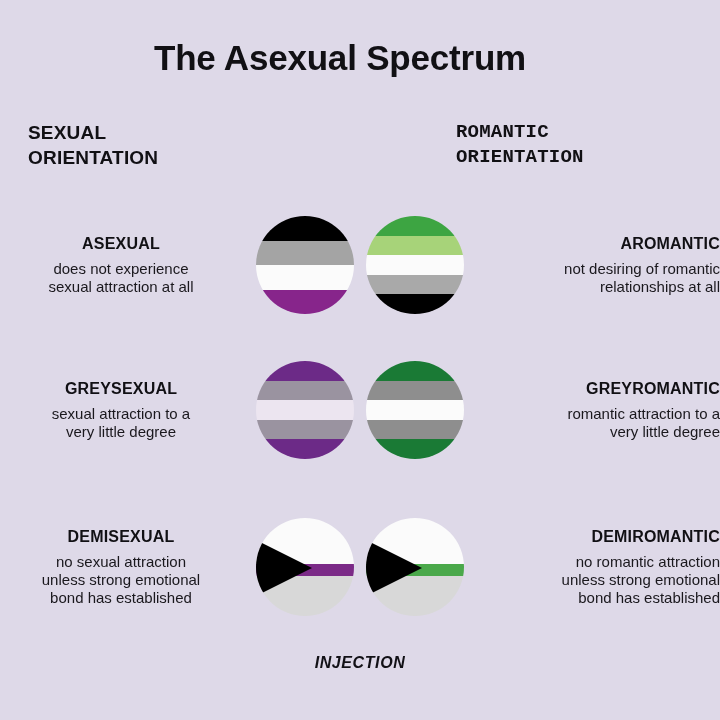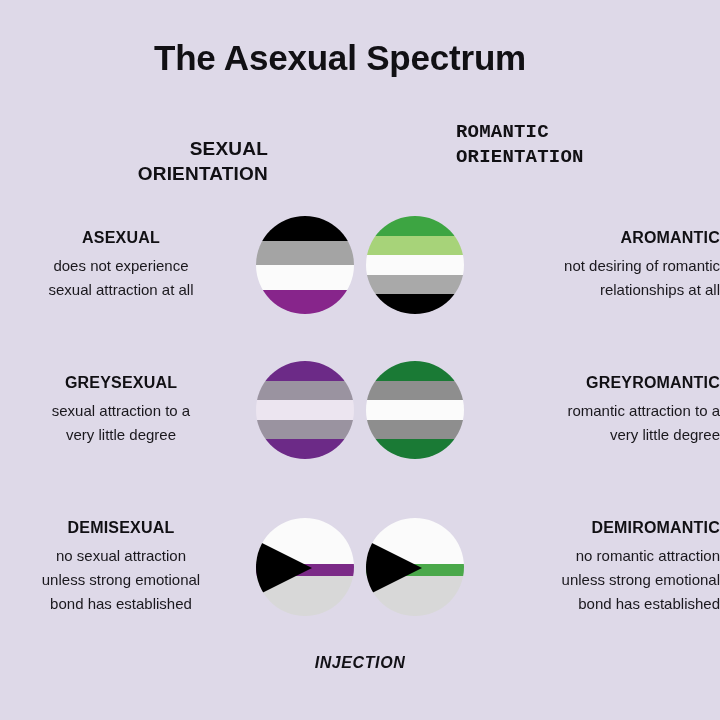--- a/index.html
+++ b/index.html
@@ -38,21 +38,21 @@
   
   .col-head {
     position: absolute;
     top: 120px;
     font-size: 19px;
     font-weight: bold;
     line-height: 25px;
     letter-spacing: 0.2px;
     color: #111014;
   }
-  .col-head.left  { left: 28px;  text-align: right;  width: 240px; margin-top: 16px; }
+  .col-head.left  { left: 28px;  text-align: left;  width: 240px; }
   .col-head.right { right: 24px; width: 240px; font-family: Liberation Mono, monospace; }
 
   
   .row {
     position: absolute;
     left: 0;
     width: 720px;
     height: 110px;
     display: flex;
     align-items: center;
@@ -72,21 +72,21 @@
 
   .term {
     font-size: 16px;
     font-weight: bold;
     letter-spacing: 0.2px;
     margin-bottom: 7px;
     color: #111014;
   }
   .desc {
     font-size: 15px;
-    line-height: 24px;
+    line-height: 18px;
     color: #1a181d;
     white-space: pre-line;
   }
 
   
   .flags {
     flex: 0 0 220px;
     width: 220px;
     display: flex;
     justify-content: center;

